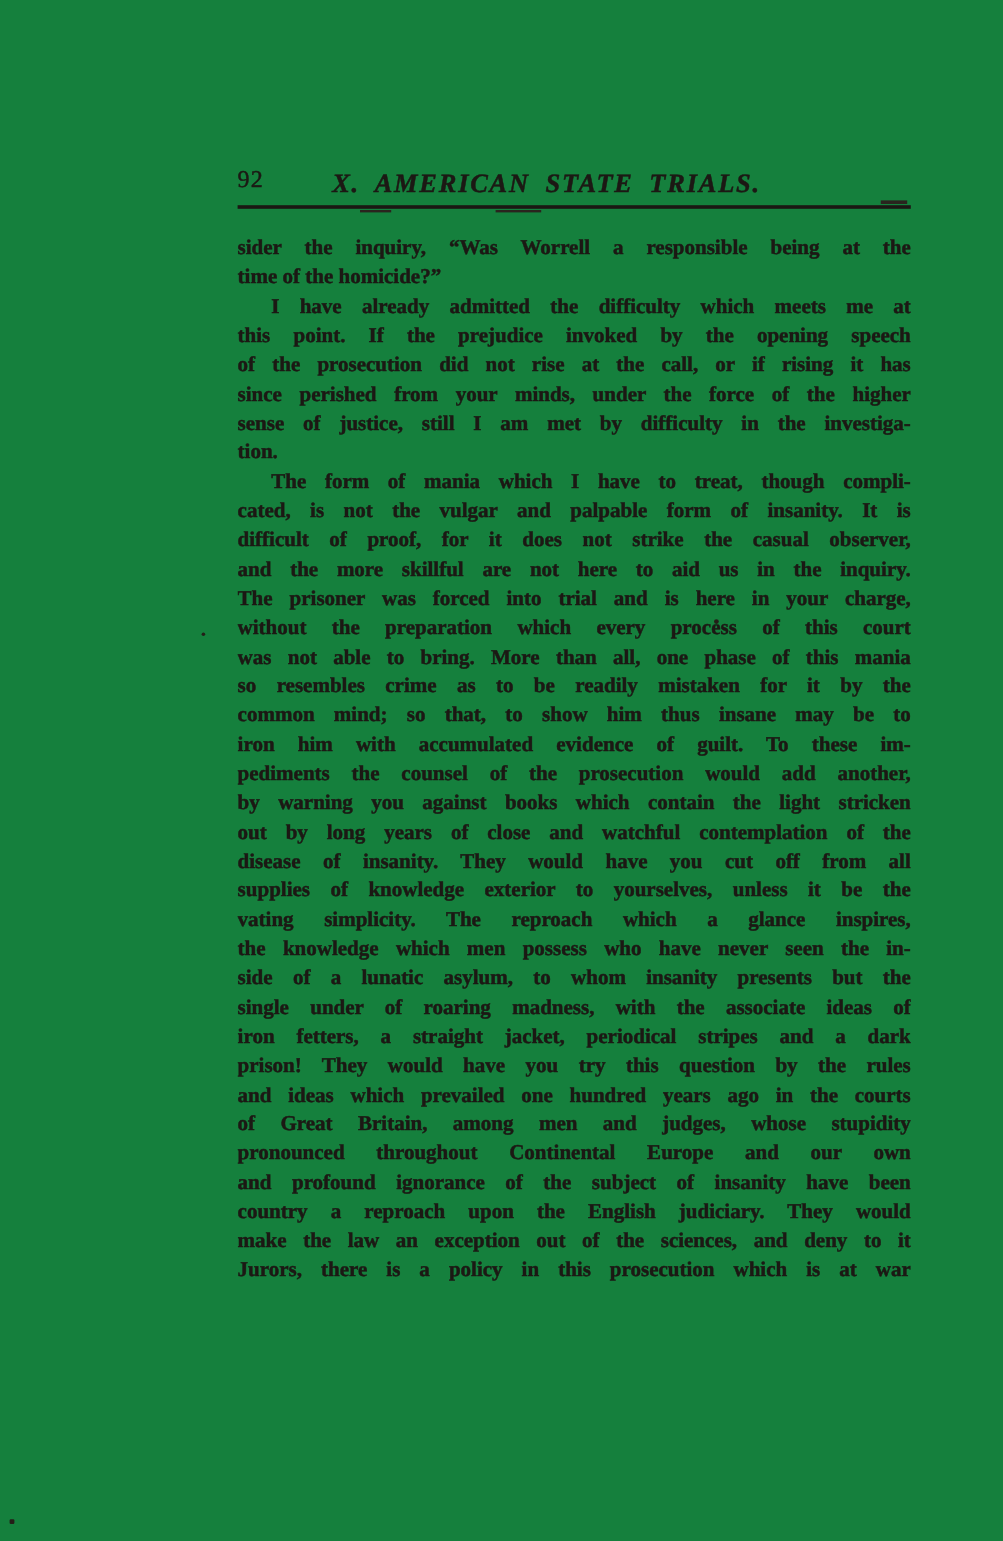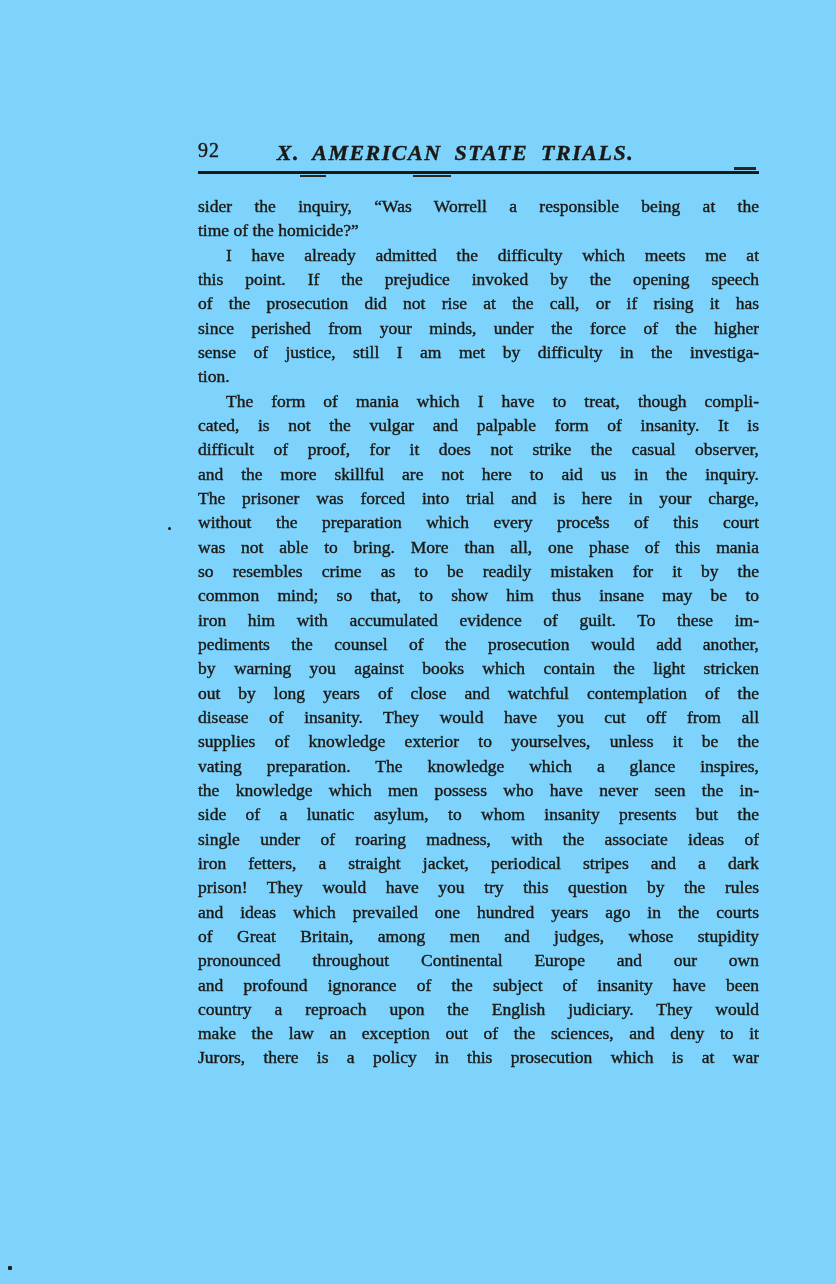--- a/index.html
+++ b/index.html
@@ -4,21 +4,21 @@
 <style>
   html, body {
     margin: 0;
     padding: 0;
     background: #ffffff;
   }
   .page {
     position: relative;
     width: 836px;
     height: 1284px;
-    background: #7dd3fc;
+    background: #15803d;
     color: #1c1814;
     font-family: "Liberation Serif", "DejaVu Serif", serif;
     -webkit-text-stroke: 0.4px #1c1814;
     overflow: hidden;
   }
   .content {
     position: absolute;
     left: 198px;
     top: 136px;
     width: 561px;
@@ -54,20 +54,21 @@
   .rule-artifact {
     position: absolute;
     background: #2a241e;
   }
   .rule-dash-1 { left: 102px; top: 4px; width: 26px; height: 2px; }
   .rule-dash-2 { left: 215px; top: 4px; width: 38px; height: 2px; }
   .rule-dash-3 { left: 536px; top: -4px; width: 22px; height: 3px; }
   .body-text {
     margin-top: 20px;
     font-size: 17.5px;
+    font-weight: bold;
   }
   .para { margin: 0; }
   .para.indent .line:first-child { text-indent: 28px; }
   .line {
     line-height: 24.33px;
     height: 24.33px;
     text-align: left;
     white-space: normal;
     overflow: hidden;
   }
@@ -124,21 +125,21 @@
           <div class="line j">without the preparation which every process of this court</div>
           <div class="line j">was not able to bring.  More than all, one phase of this mania</div>
           <div class="line j">so resembles crime as to be readily mistaken for it by the</div>
           <div class="line j">common mind; so that, to show him thus insane may be to</div>
           <div class="line j">iron him with accumulated evidence of guilt.  To these im-</div>
           <div class="line j">pediments the counsel of the prosecution would add another,</div>
           <div class="line j">by warning you against books which contain the light stricken</div>
           <div class="line j">out by long years of close and watchful contemplation of the</div>
           <div class="line j">disease of insanity.  They would have you cut off from all</div>
           <div class="line j">supplies of knowledge exterior to yourselves, unless it be the</div>
-          <div class="line j">vating preparation.  The knowledge which a glance inspires,</div>
+          <div class="line j">vating simplicity.  The reproach which a glance inspires,</div>
           <div class="line j">the knowledge which men possess who have never seen the in-</div>
           <div class="line j">side of a lunatic asylum, to whom insanity presents but the</div>
           <div class="line j">single under of roaring madness, with the associate ideas of</div>
           <div class="line j">iron fetters, a straight jacket, periodical stripes and a dark</div>
           <div class="line j">prison!  They would have you try this question by the rules</div>
           <div class="line j">and ideas which prevailed one hundred years ago in the courts</div>
           <div class="line j">of Great Britain, among men and judges, whose stupidity</div>
           <div class="line j">pronounced throughout Continental Europe and our own</div>
           <div class="line j">and profound ignorance of the subject of insanity have been</div>
           <div class="line j">country a reproach upon the English judiciary.  They would</div>

